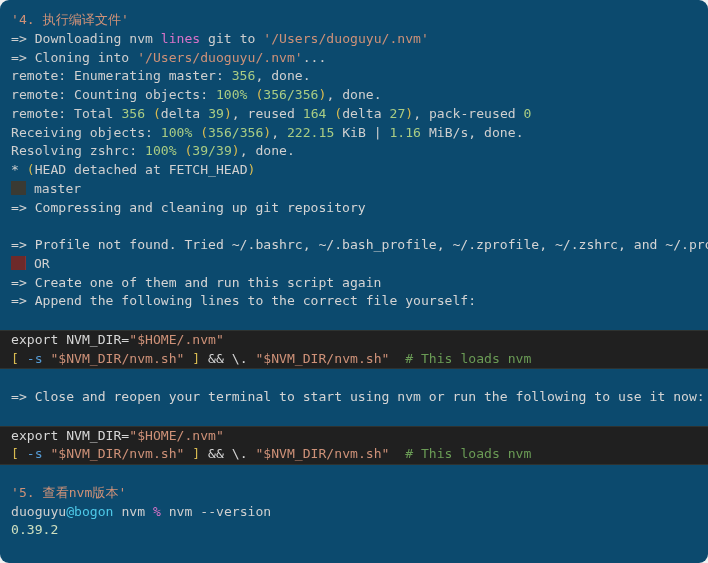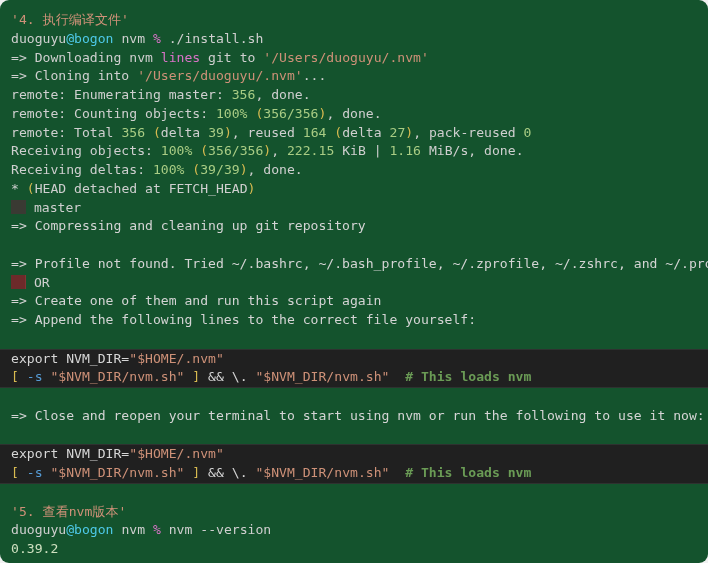--- a/index.html
+++ b/index.html
@@ -14,21 +14,21 @@
     font-family: "DejaVu Sans Mono", "Liberation Mono", monospace;
   }
 
   #terminal {
     position: absolute;
     left: 0;
     top: 0;
     width: 708px;
     height: 563px;
     box-sizing: border-box;
-    background: #14532d;
+    background: #0c4a6e;
     border-radius: 9px;
     overflow: hidden;
     padding: 11px 0 0 0;
   }
 
   .lines {
     display: block;
   }
 
   .line {
@@ -61,21 +61,21 @@
   
   .c-white   { color: #d6d6d6; }
   .c-plain   { color: #cfcfcf; }
   .c-orange  { color: #ce9178; }
   .c-cyan    { color: #4ec9e8; }
   .c-magenta { color: #d973c8; }
   .c-green   { color: #a9cc84; text-align: right; }
   .c-greenpale { color: #cfe0c0; }
   .c-yellow  { color: #d7ba50; }
   .c-blue    { color: #569cd6; }
-  .c-comment { color: #6a9b55; font-weight: bold; }
+  .c-comment { color: #6a9b55; }
 
   .blk-red {
     display: inline-block;
     width: 15px;
     height: 14px;
     vertical-align: -2px;
     background: #6d2a2a;
     border-right: 1px solid #843333;
     box-sizing: border-box;
   }
@@ -89,36 +89,35 @@
   }
 </style>
 </head>
 <body>
 
 <div id="terminal">
   <div class="lines">
 
     <div class="line"><span class="c-orange">'4. 执行编译文件'</span></div>
 
-    <div class="line"><span class="c-plain">duoguyu</span><span class="c-cyan">@bogon</span><span class="c-plain"> </span><span class="c-plain">nvm</span><span class="c-plain"> </span><span class="c-magenta">%</span><span class="c-plain"> </span><span class="c-plain">./install.sh</span></div>
 
     <div class="line"><span class="c-plain">=&gt; </span><span class="c-plain">Downloading nvm </span><span class="c-magenta">lines</span><span class="c-plain"> git to </span><span class="c-orange">'/Users/duoguyu/.nvm'</span></div>
 
     <div class="line"><span class="c-plain">=&gt; </span><span class="c-plain">Cloning into </span><span class="c-orange">'/Users/duoguyu/.nvm'</span><span class="c-plain">...</span></div>
 
     <div class="line"><span class="c-plain">remote: Enumerating master: </span><span class="c-green">356</span><span class="c-plain">, done.</span></div>
 
     <div class="line"><span class="c-plain">remote: Counting objects: </span><span class="c-green">100%</span><span class="c-yellow"> (</span><span class="c-green">356/356</span><span class="c-yellow">)</span><span class="c-plain">, done.</span></div>
 
 
     <div class="line"><span class="c-plain">remote: Total </span><span class="c-green">356</span><span class="c-yellow"> (</span><span class="c-plain">delta </span><span class="c-green">39</span><span class="c-yellow">)</span><span class="c-plain">, reused </span><span class="c-green">164</span><span class="c-yellow"> (</span><span class="c-plain">delta </span><span class="c-green">27</span><span class="c-yellow">)</span><span class="c-plain">, pack-reused </span><span class="c-green">0</span></div>
 
     <div class="line"><span class="c-plain">Receiving objects: </span><span class="c-green">100%</span><span class="c-yellow"> (</span><span class="c-green">356/356</span><span class="c-yellow">)</span><span class="c-plain">, </span><span class="c-green">222.15</span><span class="c-plain"> KiB | </span><span class="c-green">1.16</span><span class="c-plain"> MiB/s</span><span class="c-plain">, done.</span></div>
 
-    <div class="line"><span class="c-plain">Receiving deltas: </span><span class="c-green">100%</span><span class="c-yellow"> (</span><span class="c-green">39/39</span><span class="c-yellow">)</span><span class="c-plain">, done.</span></div>
+    <div class="line"><span class="c-plain">Resolving zshrc: </span><span class="c-green">100%</span><span class="c-yellow"> (</span><span class="c-green">39/39</span><span class="c-yellow">)</span><span class="c-plain">, done.</span></div>
 
     <div class="line"><span class="c-plain">* </span><span class="c-yellow">(</span><span class="c-plain">HEAD detached at FETCH_HEAD</span><span class="c-yellow">)</span></div>
 
     <div class="line"><span class="blk-dark"></span><span class="c-plain"> </span><span class="c-plain">master</span></div>
 
     <div class="line">=&gt; Compressing and cleaning up git repository</div>
 
     <div class="line blank"> </div>
 
     <div class="line">=&gt; Profile not found. Tried ~/.bashrc, ~/.bash_profile, ~/.zprofile, ~/.zshrc, and ~/.profile.</div>

